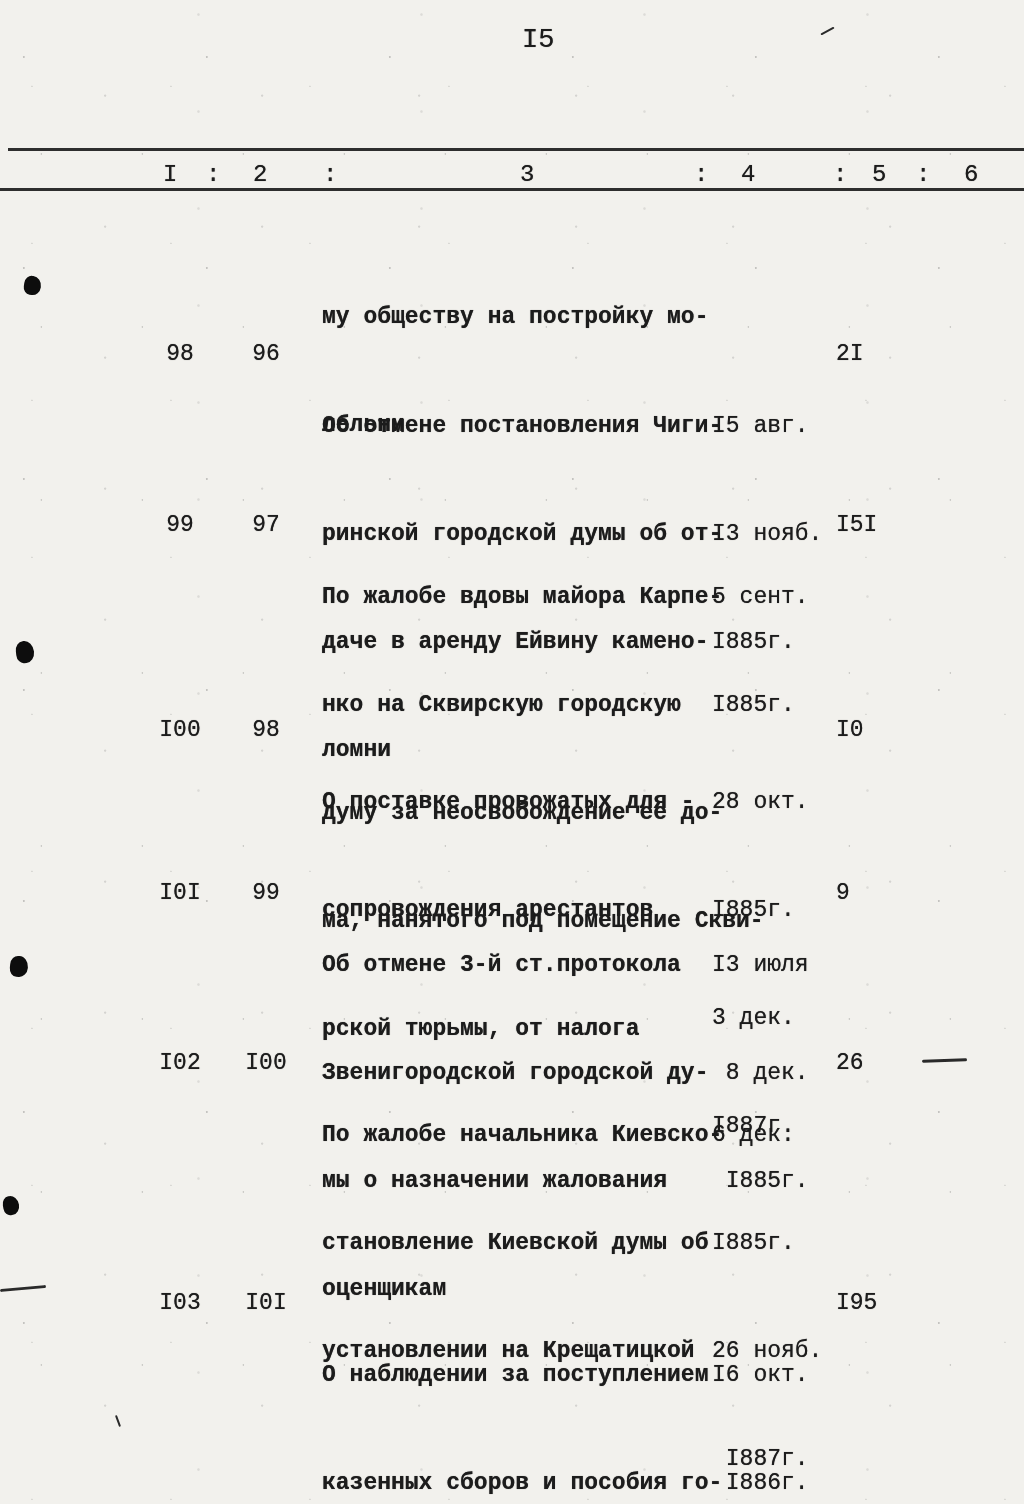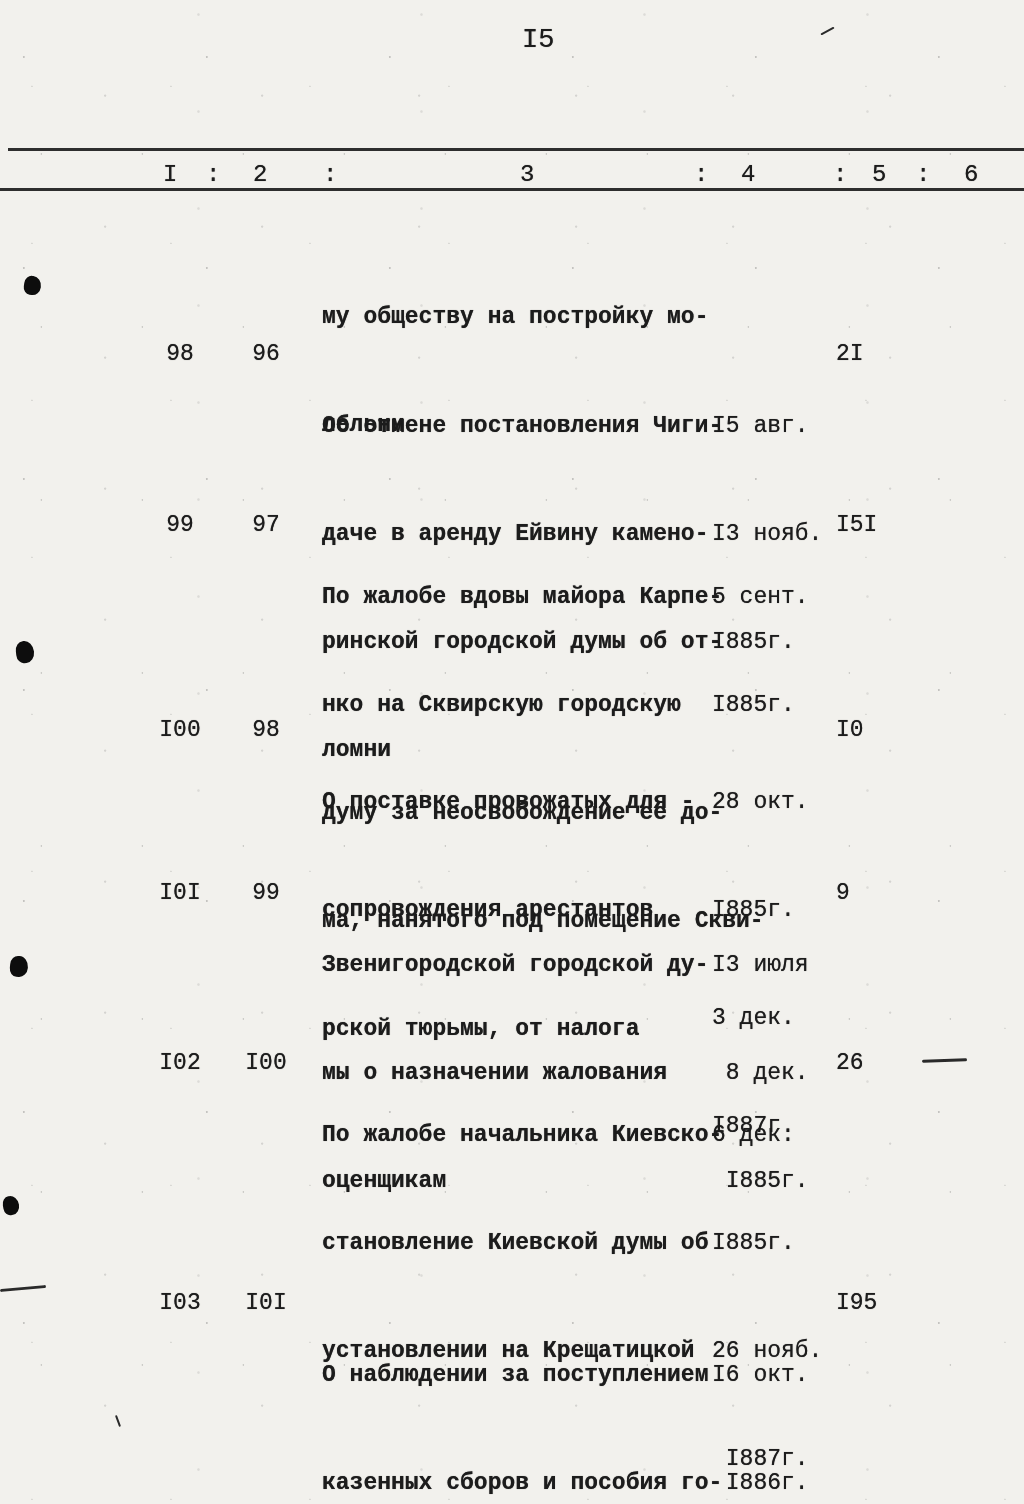--- a/index.html
+++ b/index.html
@@ -85,22 +85,22 @@
     <div>му обществу на постройку мо-</div>
     <div>лельни</div>
   </div>
 </div>
 
 <div class="row r1">
   <div class="txt no">98</div>
   <div class="txt oldno">96</div>
   <div class="txt title">
     <div>Об отмене постановления Чиги-</div>
+    <div>ринской городской думы об от-</div>
     <div>даче в аренду Ейвину камено-</div>
-    <div>ринской городской думы об от-</div>
     <div>ломни</div>
   </div>
   <div class="txt dates">
     <div>I5 авг.</div>
     <div>I3 нояб.</div>
     <div>I885г.</div>
   </div>
   <div class="txt pages">2I</div>
 </div>
 
@@ -134,20 +134,21 @@
     <div>3 дек.</div>
     <div>I887г.</div>
   </div>
   <div class="txt pages">I0</div>
 </div>
 
 <div class="row r4">
   <div class="txt no">I0I</div>
   <div class="txt oldno">99</div>
   <div class="txt title">
+    <div>Об отмене 3-й ст.протокола</div>
     <div>Звенигородской городской ду-</div>
     <div>мы о назначении жалования</div>
     <div>оценщикам</div>
   </div>
   <div class="txt dates">
     <div>I3 июля</div>
     <div> 8 дек.</div>
     <div> I885г.</div>
   </div>
   <div class="txt pages">9</div>

